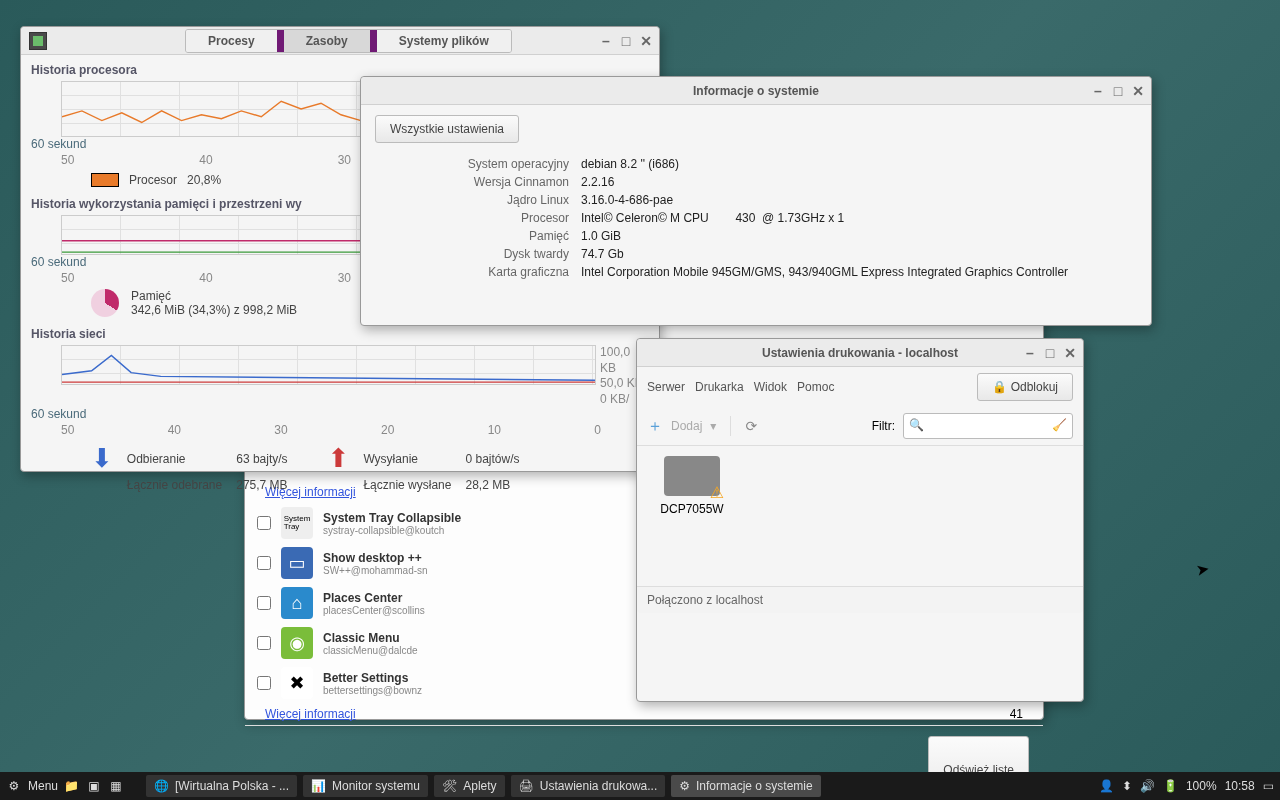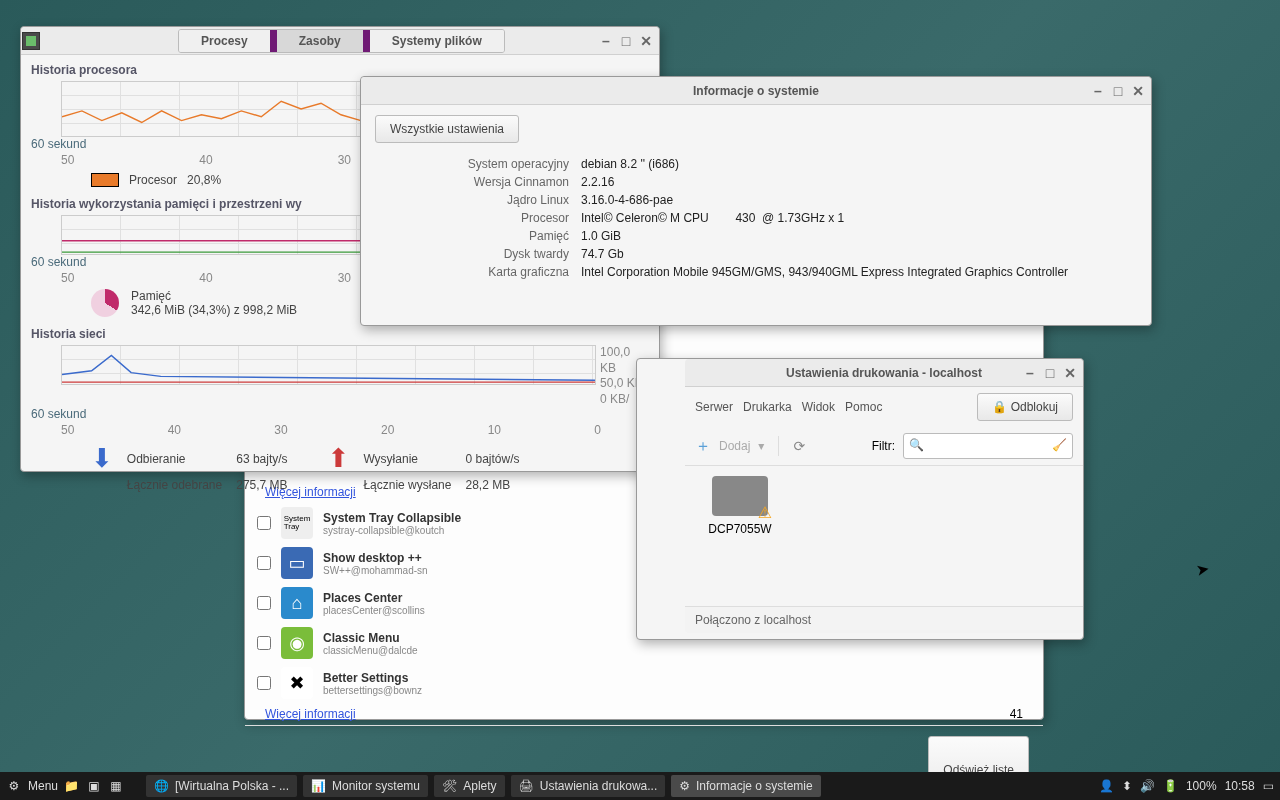--- a/index.html
+++ b/index.html
@@ -5,21 +5,21 @@
 * { box-sizing: border-box; margin: 0; padding: 0; font-family: sans-serif; font-size: 12px; }
 body { width: 1280px; height: 800px; background: linear-gradient(135deg, #2a5a5a 0%, #3a6a6a 50%, #2a5a5a 100%); overflow: hidden; position: relative; }
 
 .window { position: absolute; background: #f5f5f5; border: 1px solid #999; border-radius: 4px; box-shadow: 2px 4px 12px rgba(0,0,0,0.3); }
 .titlebar { height: 28px; display: flex; align-items: center; justify-content: center; position: relative; background: #ebebeb; border-bottom: 1px solid #d0d0d0; border-radius: 4px 4px 0 0; font-weight: bold; color: #555; font-size: 13px; }
 .titlebar .controls { position: absolute; right: 4px; display: flex; gap: 2px; }
 .titlebar .controls span { width: 18px; height: 18px; display: flex; align-items: center; justify-content: center; cursor: pointer; color: #666; font-size: 14px; }
 
 
 #sysmon { left: 20px; top: 26px; width: 640px; height: 446px; }
-#sysmon .titlebar { justify-content: flex-start; padding-left: 1px; }
+#sysmon .titlebar { justify-content: flex-start; padding-left: 8px; }
 #sysmon .titlebar .mon-ico { width: 18px; height: 18px; background: #4a4a4a; border: 1px solid #333; margin-right: 8px; display:inline-block; position:relative;}
 #sysmon .titlebar .mon-ico::after{content:"";position:absolute;left:3px;top:3px;right:3px;bottom:3px;background:#6bbd6b;}
 .tab-group { display: flex; margin-left: 130px; border: 1px solid #bbb; border-radius: 3px; overflow: hidden; }
 .tab-group span { padding: 4px 22px; cursor: pointer; background: #f0f0f0; color: #555; }
 .tab-group span.active { background: #d8d8d8; }
 .tab-group span + span { border-left: 7px solid #701a75; }
 .sm-body { padding: 8px 10px; color: #4a6a7a; }
 .sm-body h4 { font-weight: bold; font-size: 12px; color: #556; margin-bottom: 4px; }
 .graph { height: 56px; border: 1px solid #ccc; background: repeating-linear-gradient(to right, transparent 0, transparent 58px, #e0e0e0 58px, #e0e0e0 59px), repeating-linear-gradient(to bottom, transparent 0, transparent 13px, #e0e0e0 13px, #e0e0e0 14px); margin-left: 30px; width: 540px; position: relative; }
 .axis { display:flex; justify-content: space-between; width: 540px; margin-left: 30px; font-size:10px; color:#888; padding-top:2px;}
@@ -44,21 +44,21 @@
 .btn{background:linear-gradient(#fbfbfb,#e8e8e8);border:1px solid #bbb;border-radius:3px;padding:6px 14px;cursor:pointer;color:#444;}
 .btn:disabled,.btn.disabled{color:#aaa;margin-top:40px;}
 
 
 #sysinfo { left: 360px; top: 76px; width: 792px; height: 250px; z-index: 10; }
 .info-grid{display:grid;grid-template-columns:180px 1fr;gap:4px 12px;padding:14px 28px;}
 .info-grid .k{text-align:right;color:#666;}
 .info-grid .v{color:#222;}
 
 
-#printwin { left: 636px; top: 358px; width: 448px; height: 282px; z-index: 20; padding-left: 48px; }
+#printwin { left: 636px; top: 338px; width: 448px; height: 364px; z-index: 20; }
 .menubar{display:flex;gap:10px;padding:6px 10px;color:#555;align-items:center;}
 .toolbar{display:flex;align-items:center;gap:8px;padding:6px 10px;border-bottom:1px solid #ddd;}
 .search-inp{flex:1;border:1px solid #bbb;border-radius:3px;height:26px;padding:0 24px;position:relative;}
 .printer-area{height:140px;padding:10px;display:flex;gap:20px;}
 .printer-item{width:90px;text-align:center;}
 .printer-ico{width:56px;height:40px;margin:0 auto 6px;position:relative;background:#888;border-radius:4px;}
 .printer-ico::after{content:"⚠";position:absolute;right:-4px;bottom:-6px;color:#f5a623;font-size:16px;}
 .statusbar{border-top:1px solid #ddd;padding:6px 10px;color:#666;background:#f3f3f3;border-radius:0 0 4px 4px;}
 
 

